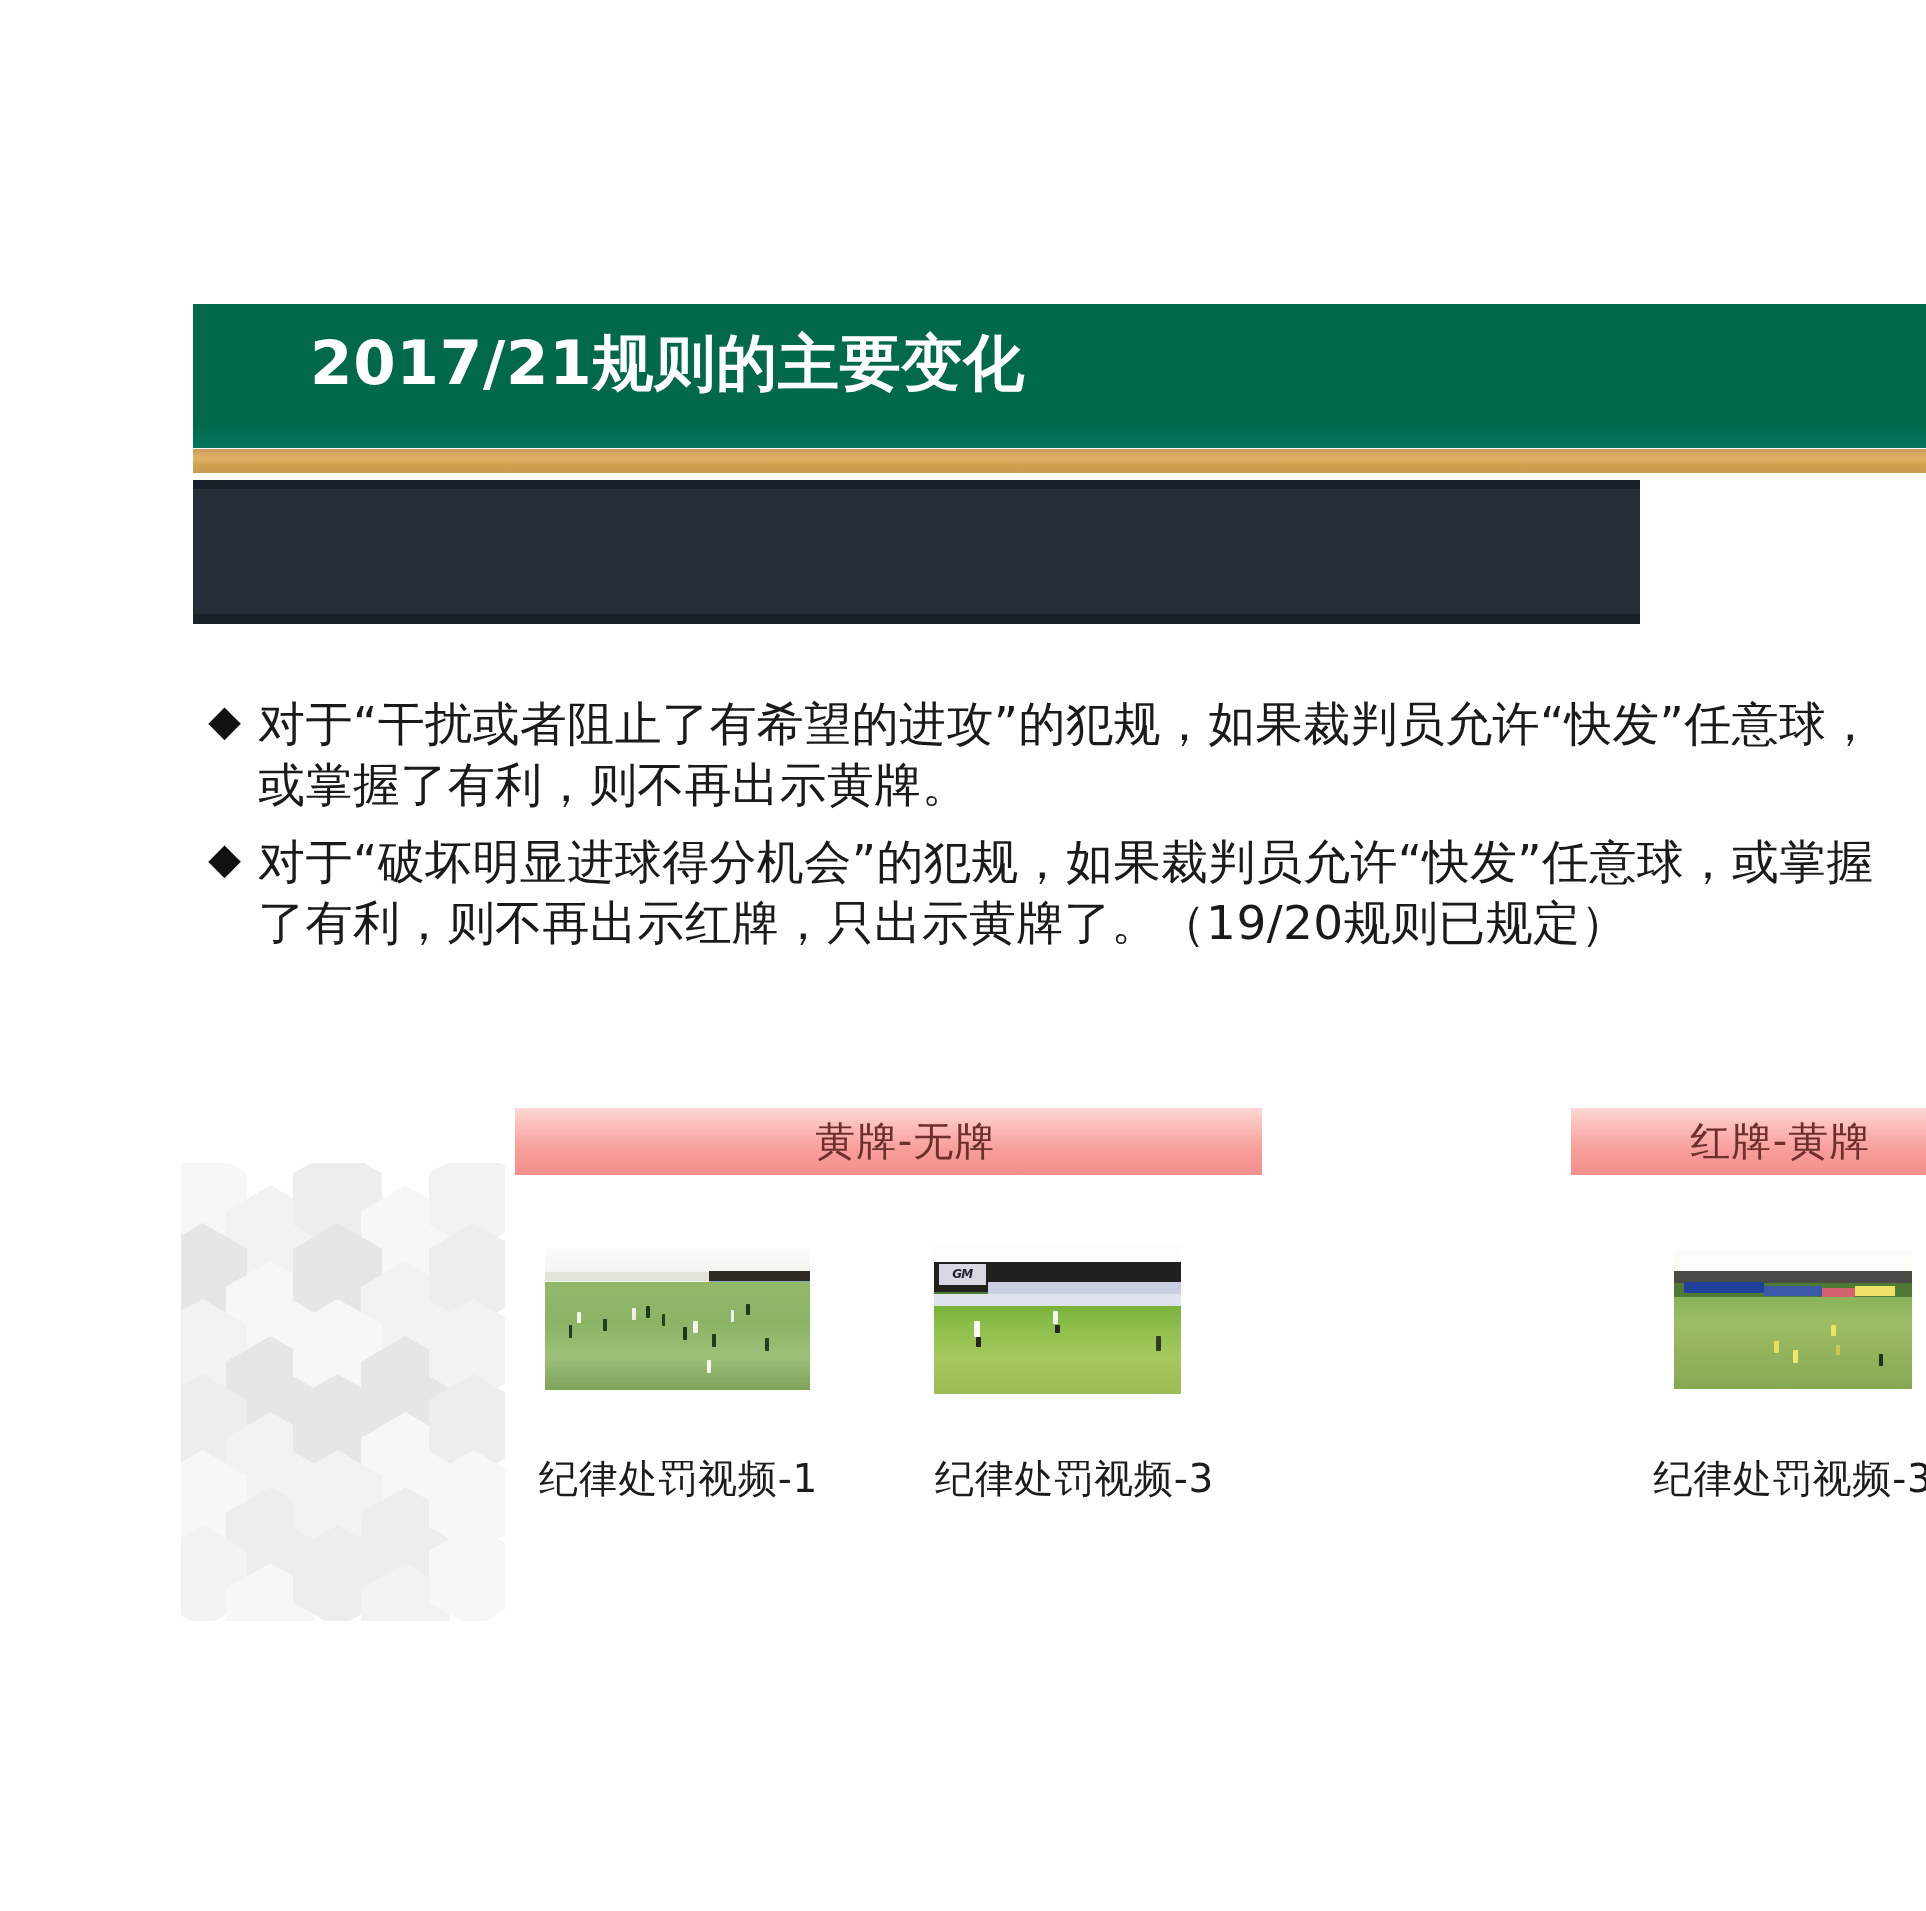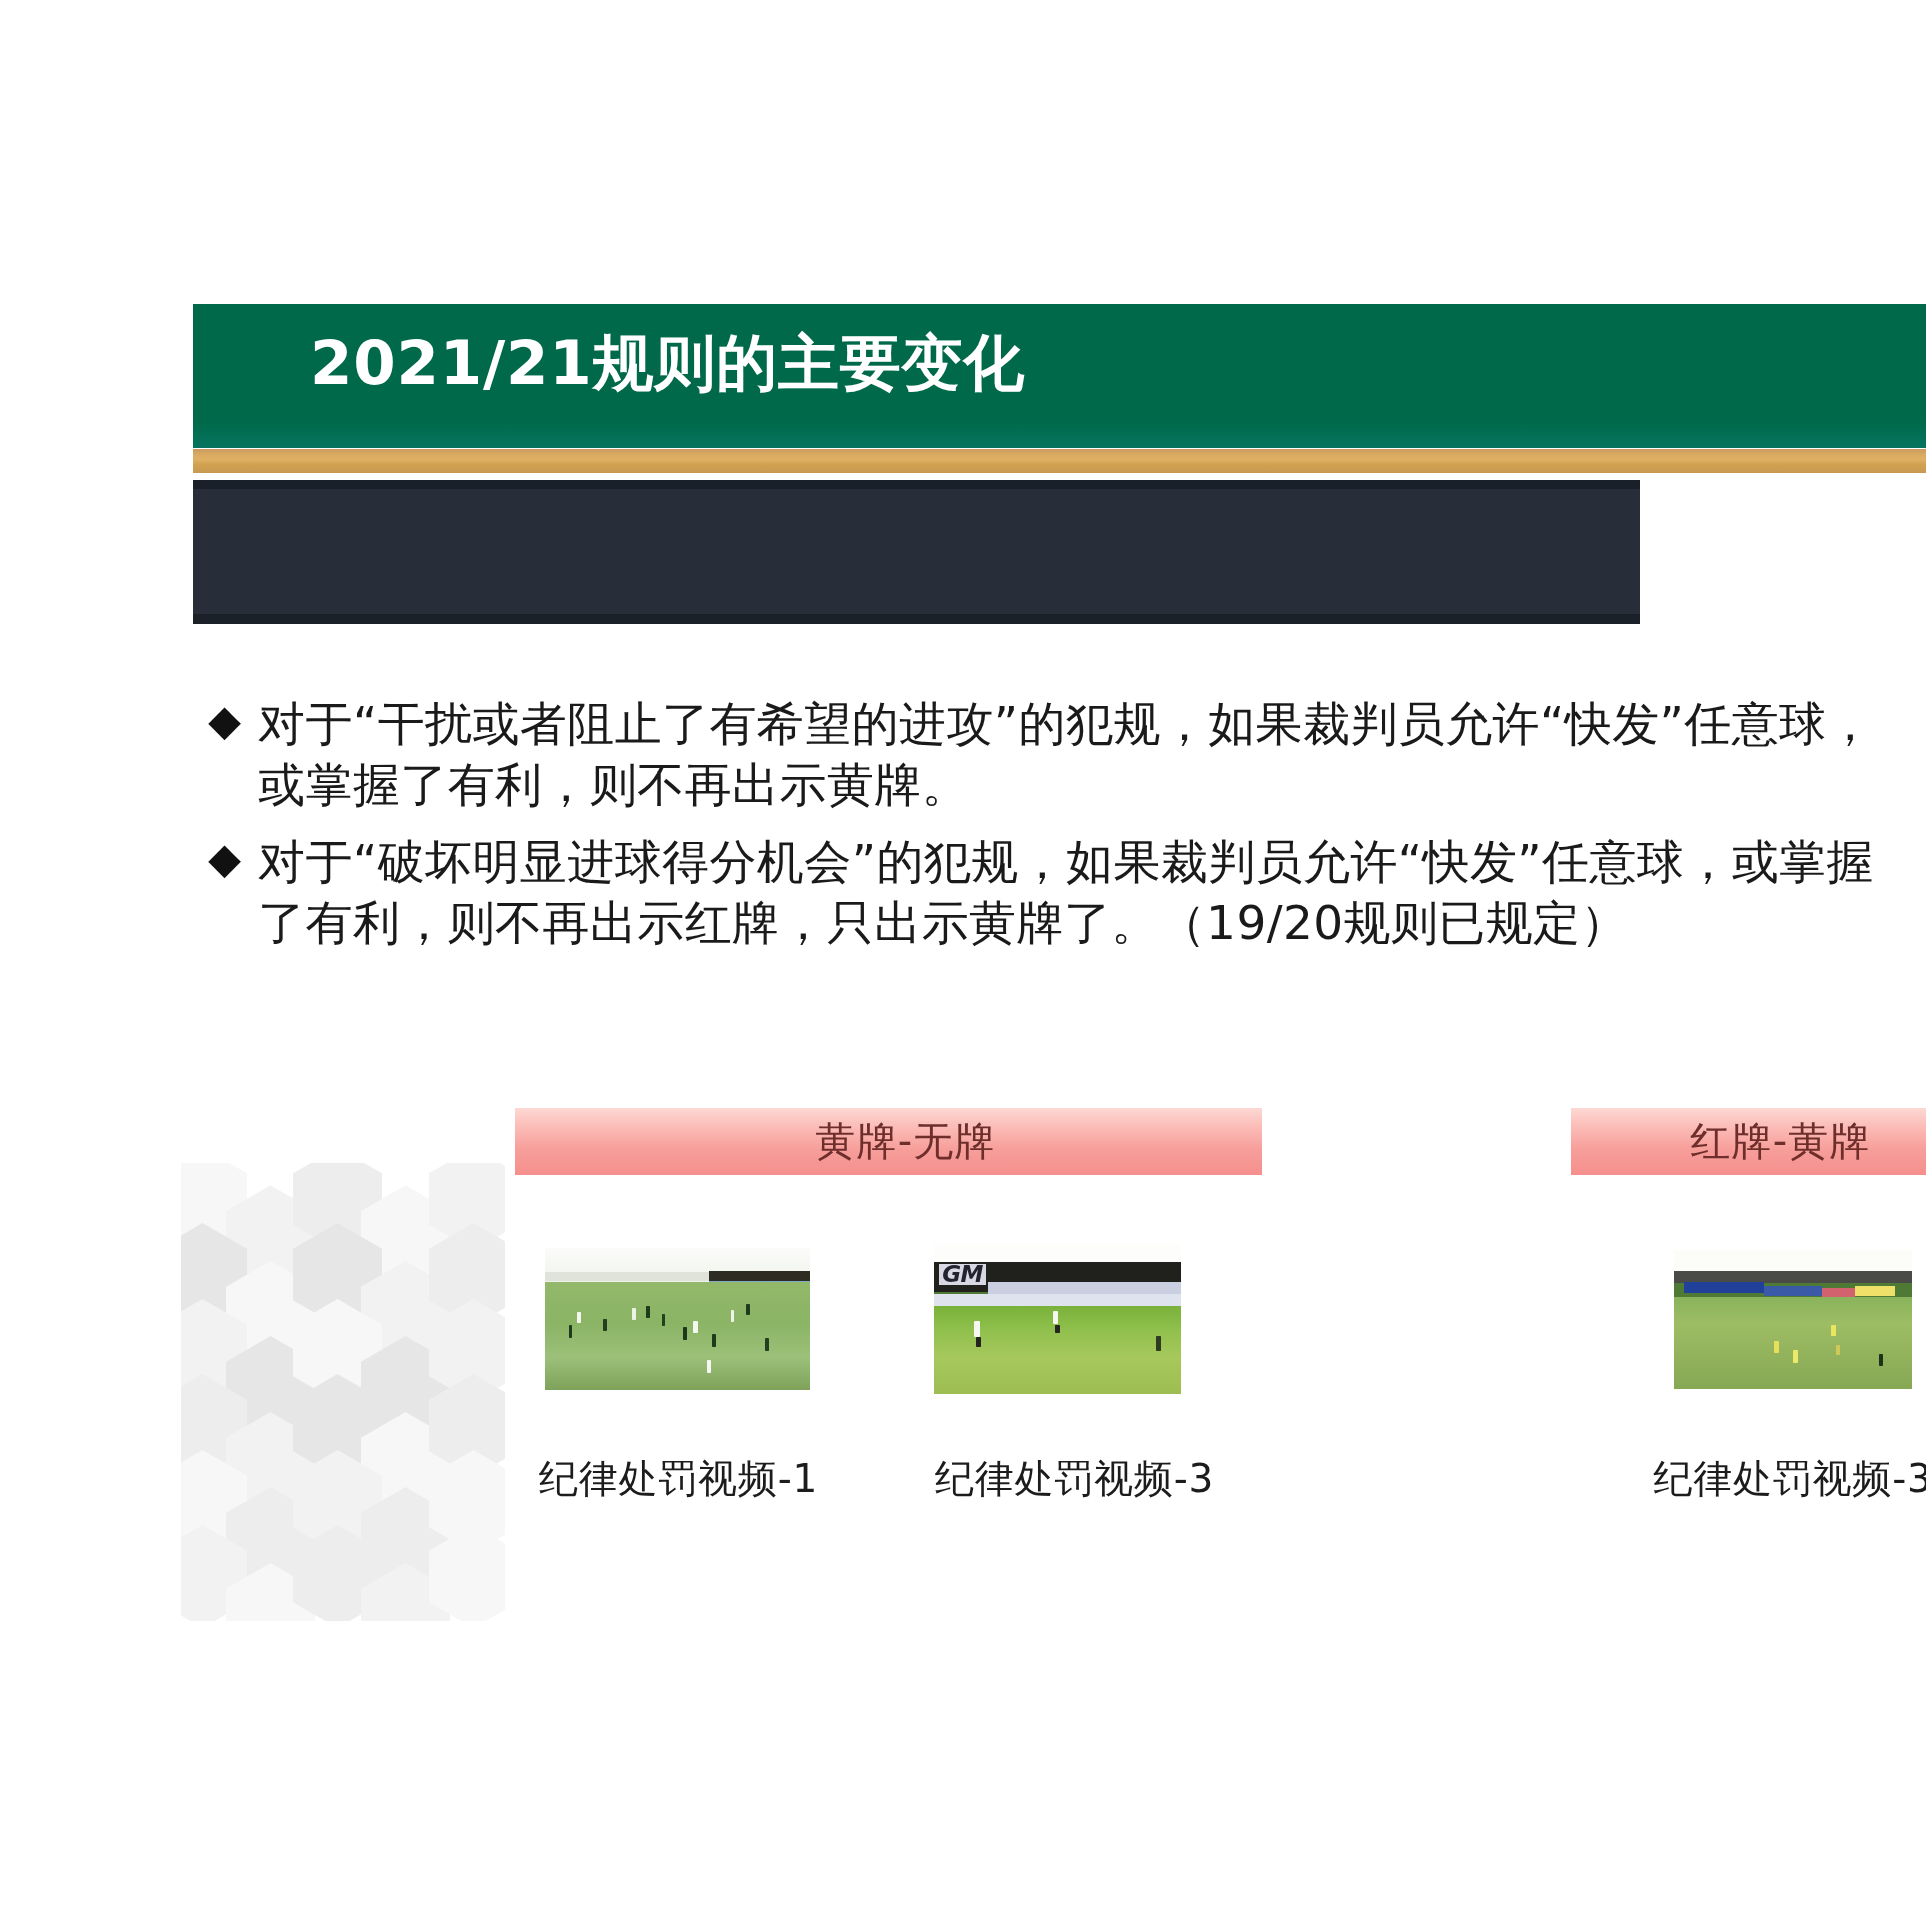--- a/index.html
+++ b/index.html
@@ -122,21 +122,21 @@
   #thumb-1 .t-sky{height:28%;background:linear-gradient(to bottom,#fbfcfa,#eef1ea);}
   #thumb-1 .band-a{position:absolute;left:0;top:17%;width:100%;height:6%;background:#dfe3da;}
   #thumb-1 .band-b{position:absolute;left:62%;top:16%;width:38%;height:7%;background:#2e2b22;}
   #thumb-1 .band-c{position:absolute;left:62%;top:23%;width:38%;height:9%;background:#7ea9c6;}
   #thumb-1 .t-pitch{height:76%;background:linear-gradient(to bottom,#93b86a 0%,#8bb465 38%,#9cc079 70%,#7ea25a 100%);}
 
   
   #thumb-2 .t-sky{height:14%;background:#fdfdfb;}
   #thumb-2 .crowd{position:absolute;left:0;top:12%;width:100%;height:20%;background:#20201c;}
   #thumb-2 .gm{position:absolute;left:2%;top:13%;width:19%;height:14%;background:#d8d8e4;
-      color:#232330;font-size:23px;font-weight:bold;font-style:italic;
+      color:#232330;font-size:12px;font-weight:bold;font-style:italic;
       display:flex;align-items:center;justify-content:center;letter-spacing:-0.8px;
       font-family:"DejaVu Sans",sans-serif;}
   #thumb-2 .ads{position:absolute;left:22%;top:25%;width:78%;height:11%;background:#c9cfe0;}
   #thumb-2 .ads2{position:absolute;left:0;top:33%;width:100%;height:8%;background:#dfe3ee;}
   #thumb-2 .t-pitch{height:59%;background:linear-gradient(to bottom,#79b23a 0%,#8fbf4c 26%,#a6c85c 58%,#9dbd52 100%);}
 
   
   #thumb-3 .t-sky{height:17%;background:#fcfcf8;}
   #thumb-3 .crowd{position:absolute;left:0;top:15%;width:100%;height:9%;background:#4a4a46;}
   #thumb-3 .blue-ad{position:absolute;left:4%;top:23%;width:34%;height:8%;background:#20409a;}
@@ -193,21 +193,21 @@
 
     <div class="hex lite" style="left:-23px;  top:362px;"></div>
     <div class="hex pale" style="left:45px;  top:400px;"></div>
     <div class="hex lite2" style="left:112px;  top:362px;"></div>
     <div class="hex lite" style="left:180px;  top:400px;"></div>
     <div class="hex pale" style="left:248px;  top:362px;"></div>
   </div>
 
   <div class="title-bar">
     <div class="sheen"></div>
-    <div class="title-text">2021/21规则的主要变化</div>
+    <div class="title-text">2017/21规则的主要变化</div>
 
   </div>
 
   <div class="gold-bar"></div>
 
   <div class="section-band">
     <div class="edge-top"></div>
     <div class="edge-bottom"></div>
   </div>
 

